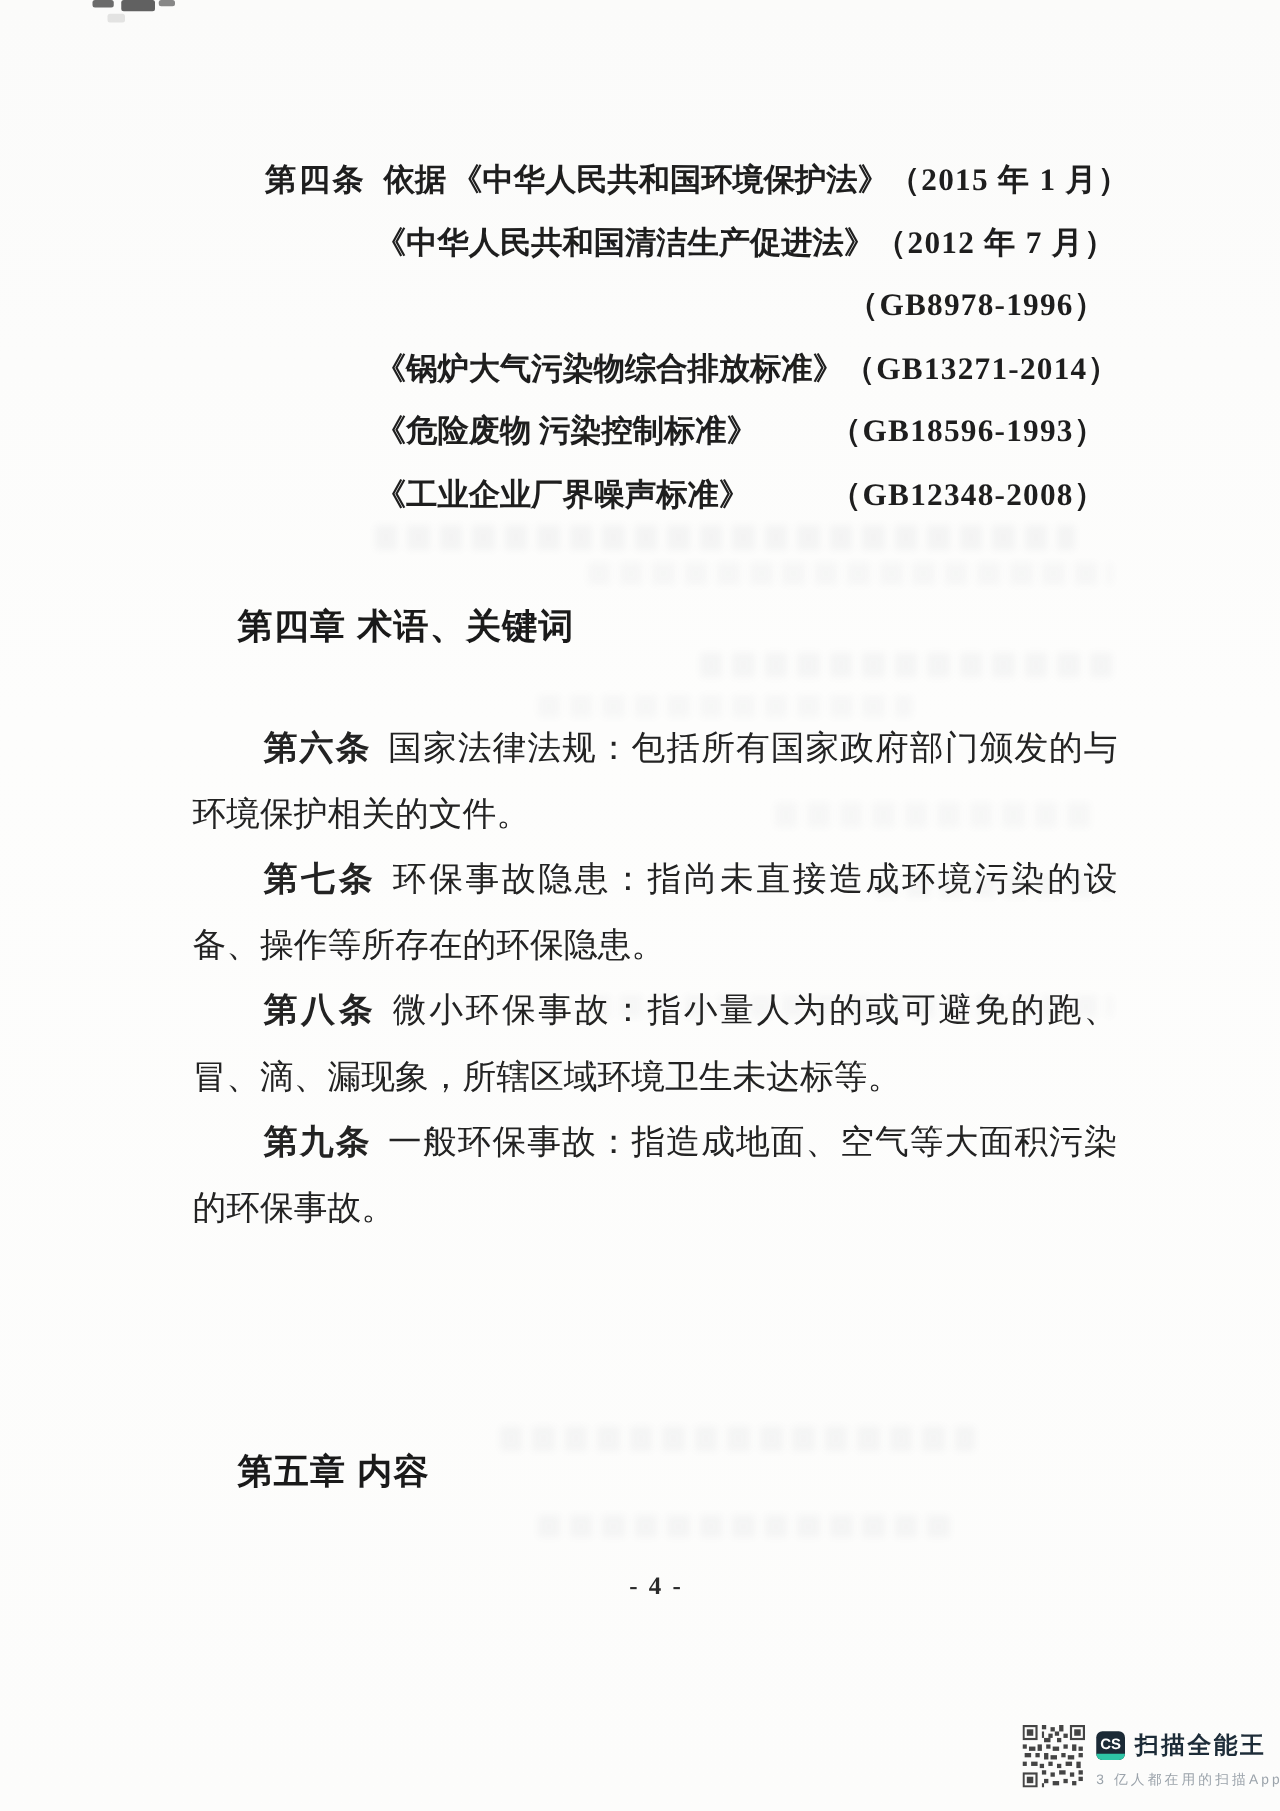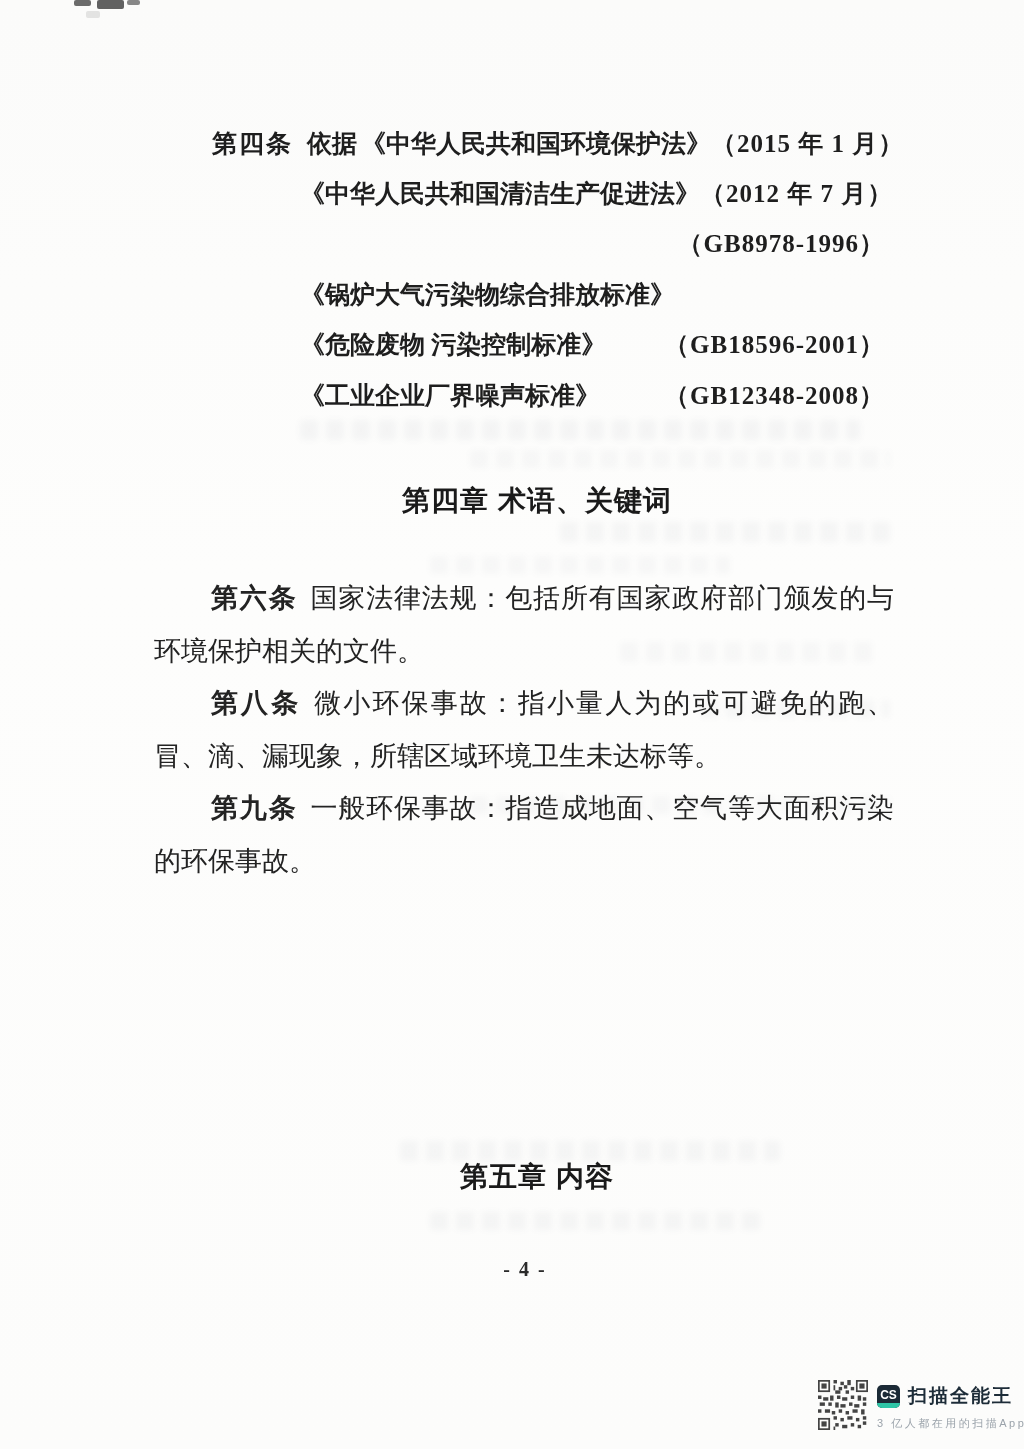--- a/index.html
+++ b/index.html
@@ -49,22 +49,21 @@
   .law-ref {
     margin-left: auto;
     white-space: nowrap;
     font-family: "Liberation Serif", "DejaVu Serif", serif;
     letter-spacing: 1px;
   }
 
   
   .chapter {
     position: absolute;
-    left: 168px; width: 738px;
-    text-align: center;
+    left: 190px; width: 738px;
     font-family: "Liberation Sans", "DejaVu Sans", sans-serif;
     font-weight: 700;
     font-size: 28px;
     color: #1a1a1a;
     letter-spacing: 1px;
   }
   .chapter.c4 { top: 482px; }
   .chapter.c5 { top: 1158px; }
 
   
@@ -166,35 +165,37 @@
     </div>
     <div class="law-row indent">
       <span class="left">《中华人民共和国清洁生产促进法》</span>
       <span class="law-ref">（2012 年 7 月）</span>
     </div>
     <div class="law-row indent">
       <span class="law-ref">（GB8978-1996）</span>
     </div>
     <div class="law-row indent">
       <span class="left">《锅炉大气污染物综合排放标准》</span>
+      <span class="law-ref">（GB13271-2014）</span>
     </div>
     <div class="law-row indent">
       <span class="left">《危险废物 污染控制标准》</span>
-      <span class="law-ref">（GB18596-2001）</span>
+      <span class="law-ref">（GB18596-1993）</span>
     </div>
     <div class="law-row indent">
       <span class="left">《工业企业厂界噪声标准》</span>
       <span class="law-ref">（GB12348-2008）</span>
     </div>
   </section>
 
   <h2 class="chapter c4">第四章 术语、关键词</h2>
 
   <div class="body-text">
     <p><span class="art-label">第六条</span><span>国家法律法规：包括所有国家政府部门颁发的与环境保护相关的文件。</span></p>
+    <p><span class="art-label">第七条</span><span>环保事故隐患：指尚未直接造成环境污染的设备、操作等所存在的环保隐患。</span></p>
     <p><span class="art-label">第八条</span><span>微小环保事故：指小量人为的或可避免的跑、冒、滴、漏现象，所辖区域环境卫生未达标等。</span></p>
     <p><span class="art-label">第九条</span><span>一般环保事故：指造成地面、空气等大面积污染的环保事故。</span></p>
   </div>
 
   <h2 class="chapter c5">第五章 内容</h2>
 
   <div class="page-number">- 4 -</div>
 
   <div class="watermark">
     <svg class="qr" viewBox="0 0 29 29" xmlns="http://www.w3.org/2000/svg" fill="#2b2b2b">

